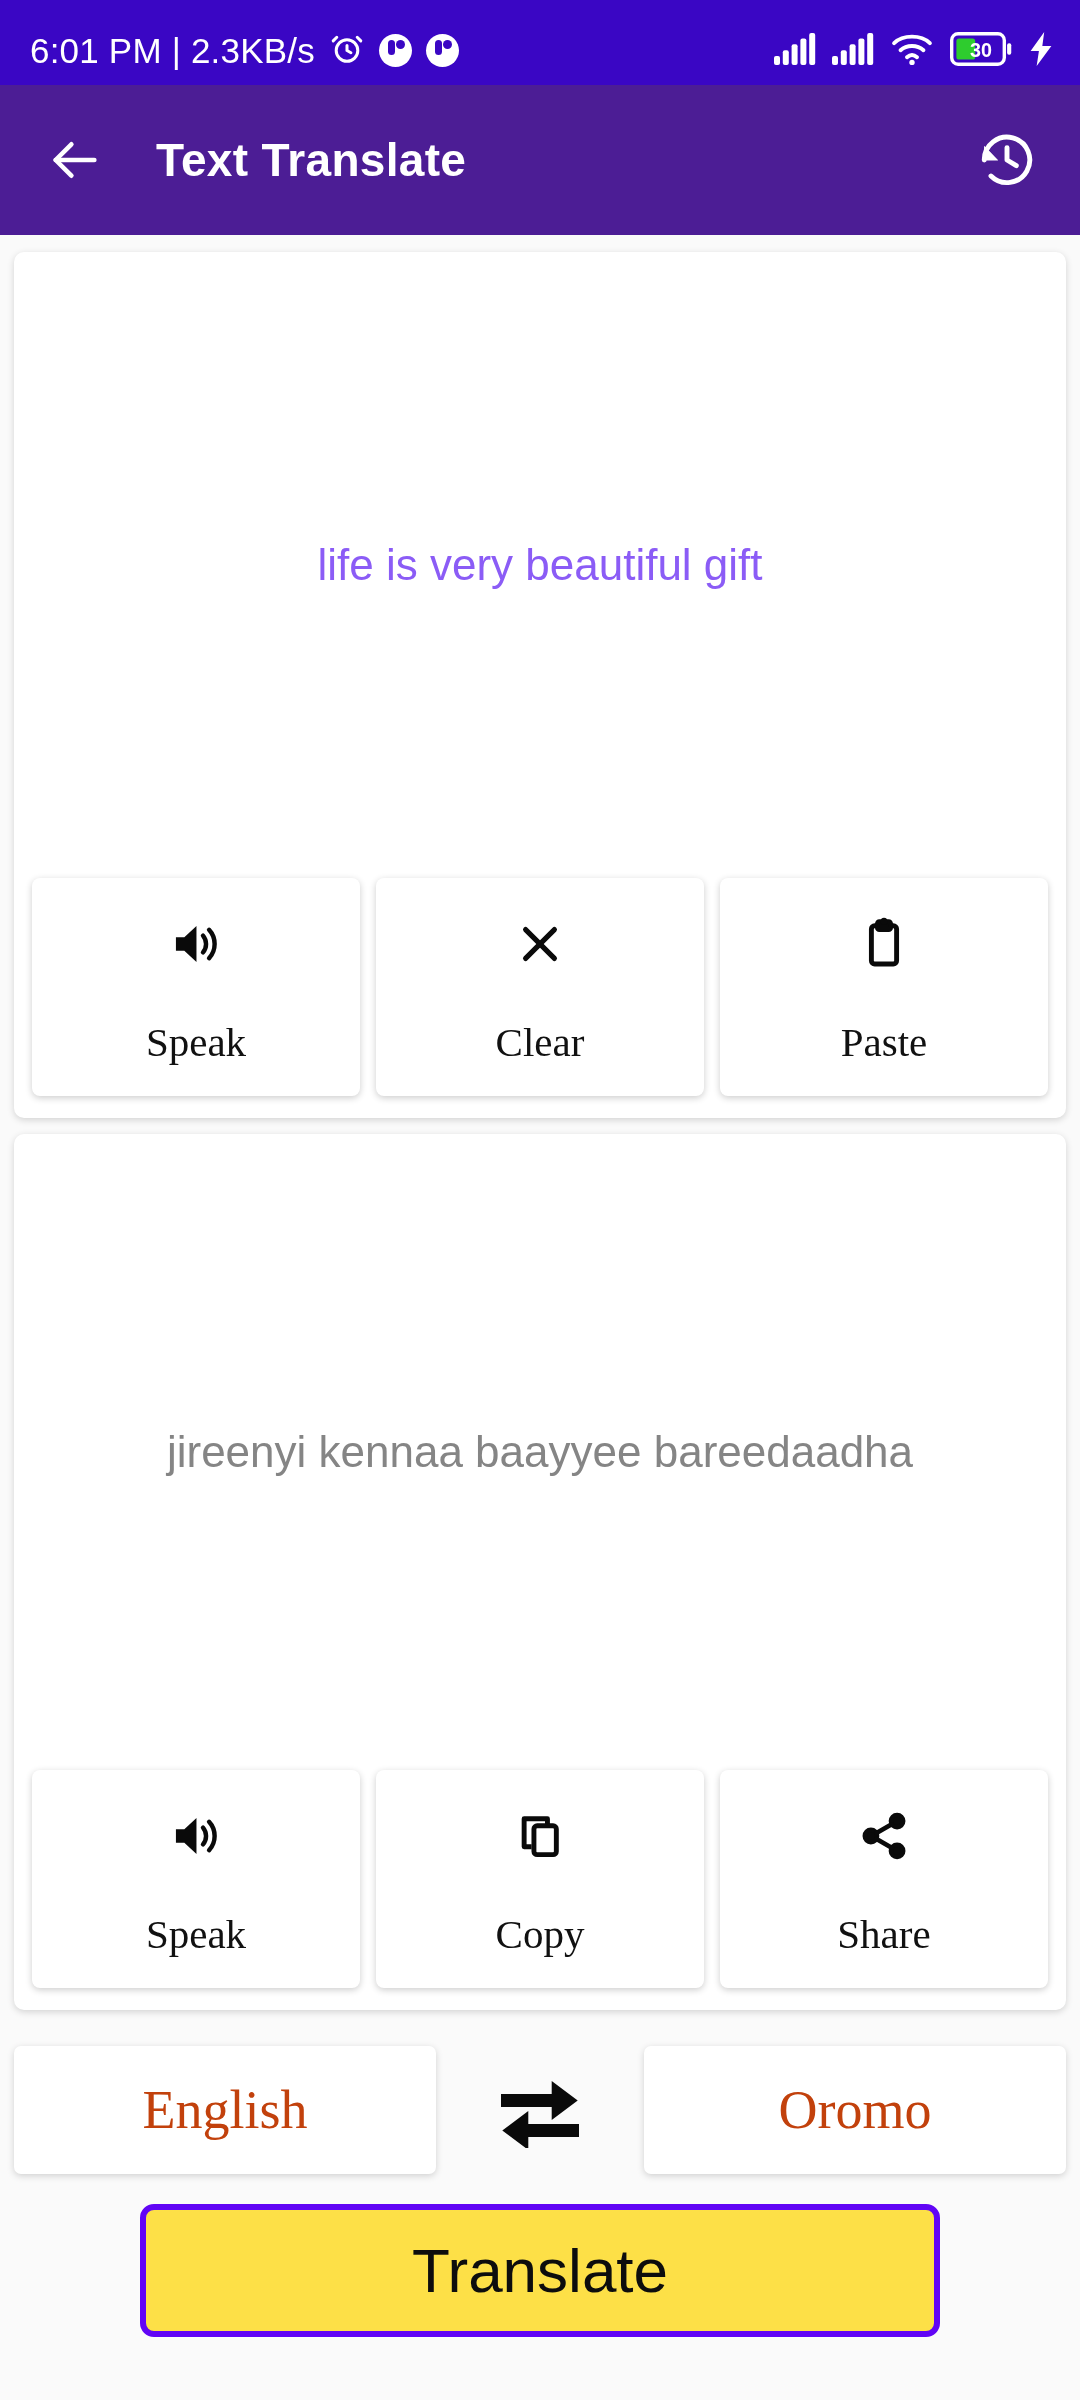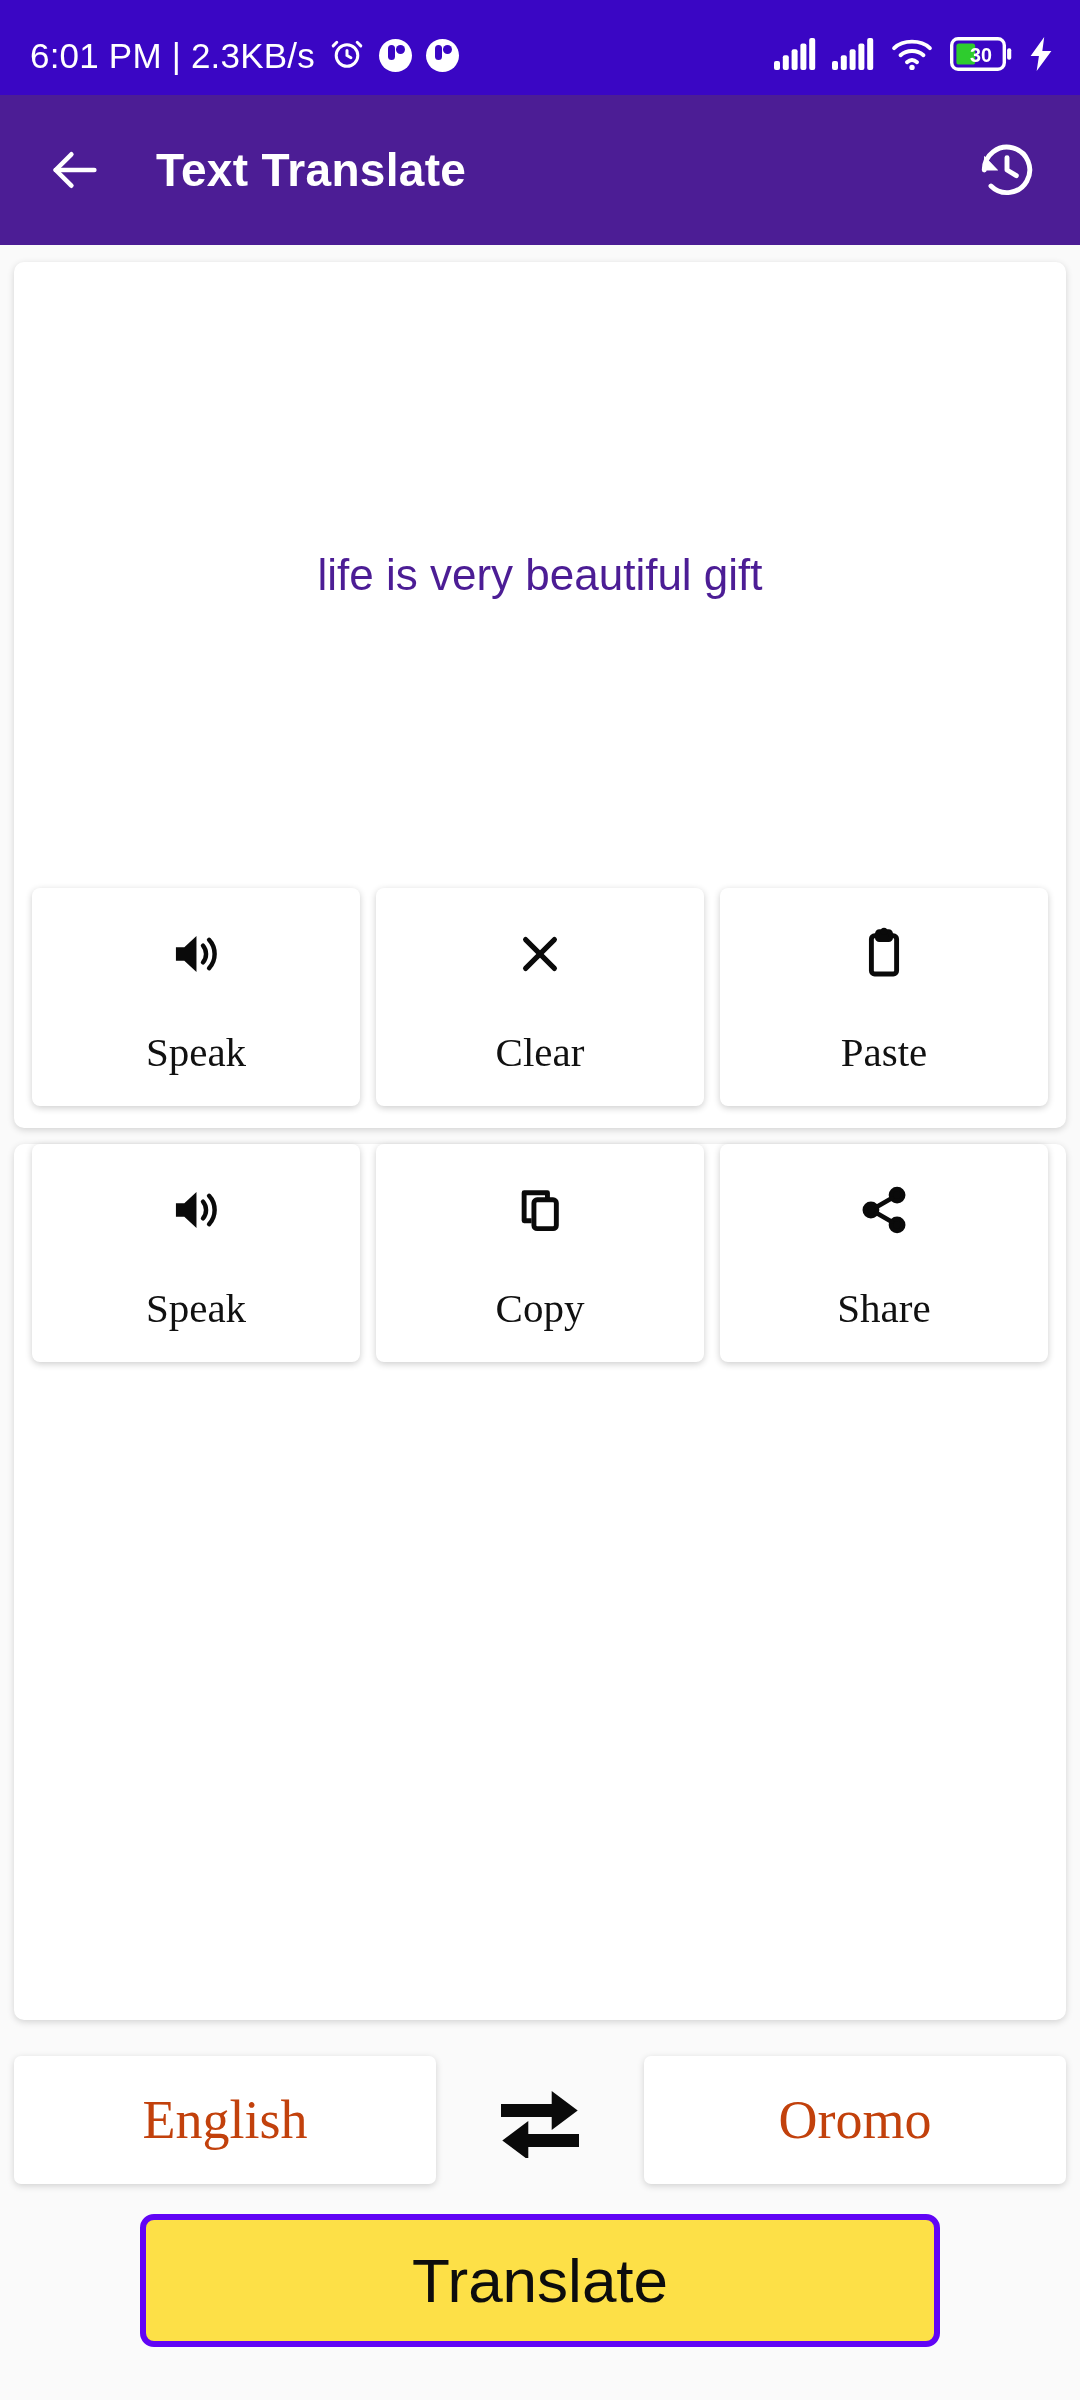--- a/index.html
+++ b/index.html
@@ -17,21 +17,21 @@
     position: relative;
     width: 1080px;
     height: 2400px;
     background: #fafafa;
     display: flex;
     flex-direction: column;
   }
 
   
   .status-bar {
-    height: 95px;
+    height: 85px;
     background: #3A06C4;
     display: flex;
     align-items: center;
     justify-content: space-between;
     padding: 16px 26px 0 30px;
     flex: none;
   }
   .status-left {
     display: flex;
     align-items: center;
@@ -119,21 +119,21 @@
     justify-content: center;
     padding: 0 46px;
     text-align: center;
   }
   .text-area-inner {
     width: 100%;
     font-size: 44px;
     line-height: 1.35;
     word-wrap: break-word;
   }
-  .src-text { color: #4c1d95; }
+  .src-text { color: #8b5cf6; }
   .tgt-text { color: #858585; }
 
   
   .action-row {
     display: flex;
     gap: 16px;
     padding: 0 18px 22px 18px;
     flex: none;
   }
   .action-btn {
@@ -340,20 +340,23 @@
             <circle cx="12" cy="2.3" r="1.5" fill="#0a0a0a" stroke="none"></circle>
           </svg>
         </span>
         <span class="action-label">Paste</span>
       </button>
 
     </div>
   </div>
 
   <div class="card card-target">
+    <div class="text-area">
+      <div class="text-area-inner tgt-text">jireenyi kennaa baayyee bareedaadha</div>
+    </div>
     <div class="action-row">
 
       <button class="action-btn">
         <span class="action-icon">
           <svg width="56" height="56" viewBox="0 0 24 24" fill="#0a0a0a">
             <path d="M3.4 9.1 H7 L12.2 4.3 V19.7 L7 14.9 H3.4 Z"></path>
             <path d="M15 8.4 a5.6 5.6 0 0 1 0 7.2" fill="none" stroke="#0a0a0a" stroke-width="1.9" stroke-linecap="round"></path>
             <path d="M17.6 5.9 a9 9 0 0 1 0 12.2" fill="none" stroke="#0a0a0a" stroke-width="1.9" stroke-linecap="round"></path>
           </svg>
         </span>

